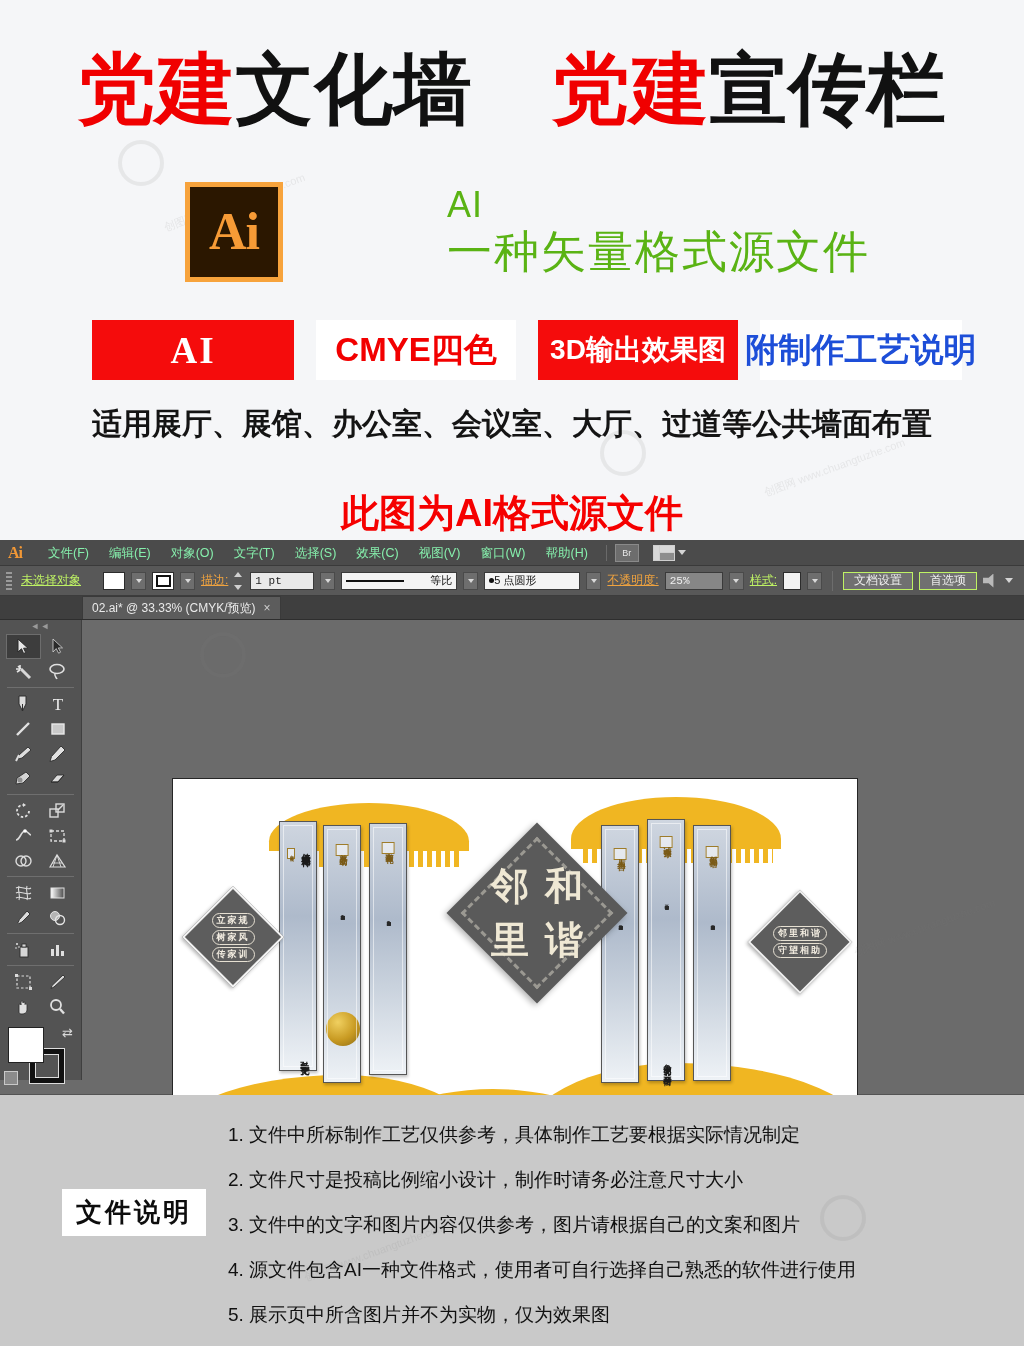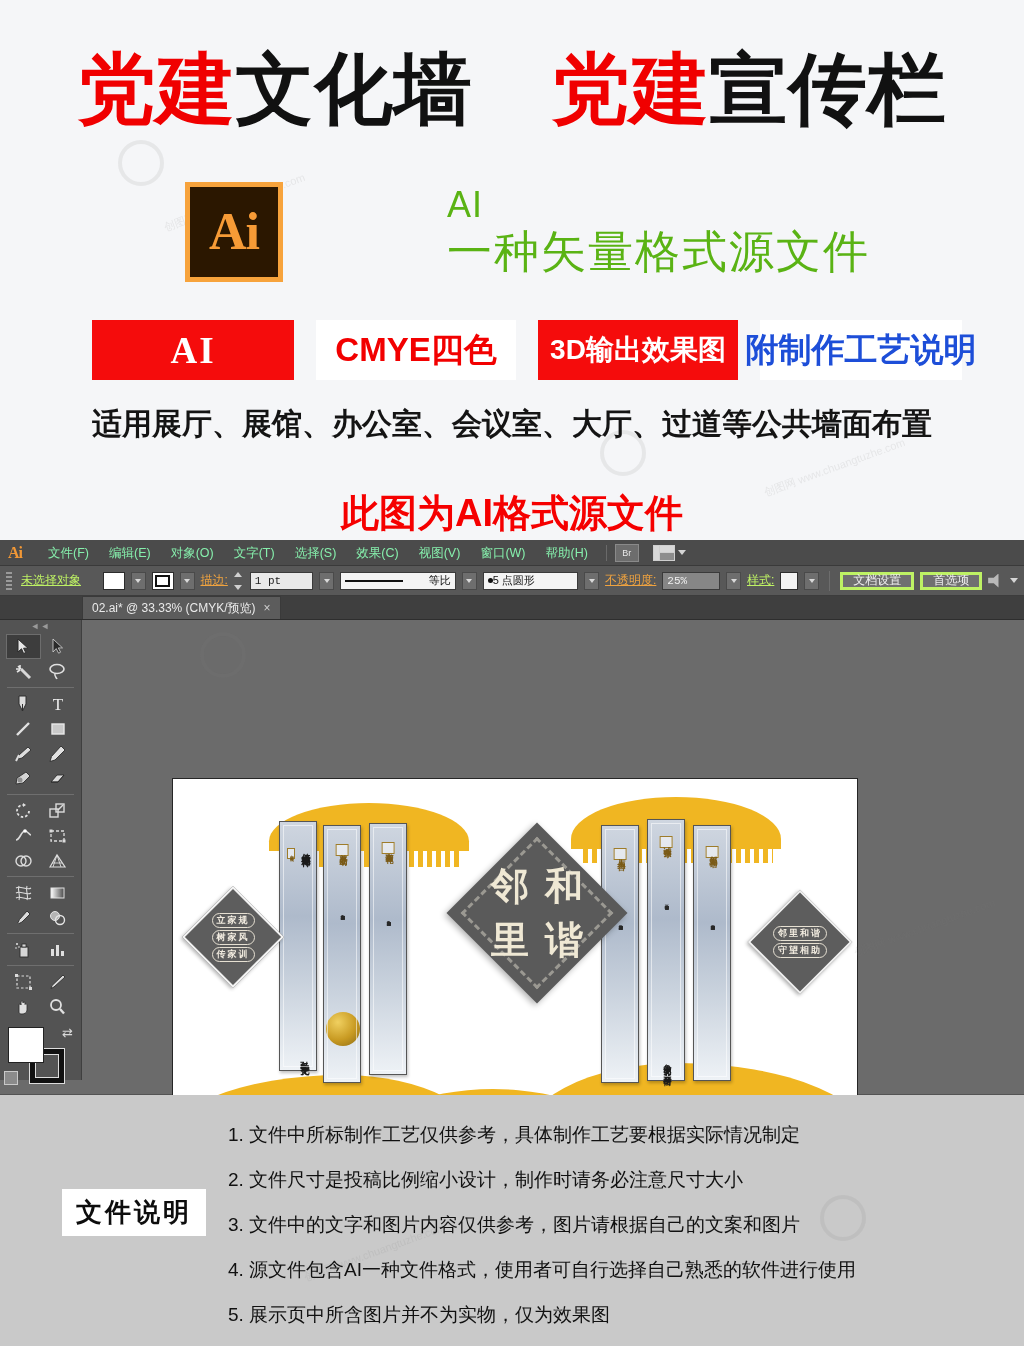--- a/index.html
+++ b/index.html
@@ -189,21 +189,21 @@
     width: 116px;height:18px;background:#f4f4f4;color:#111;border:1px solid #3a3a3a;
     display:flex;align-items:center;justify-content:space-between;padding:0 4px;font-size:11px;
   }
   .profilefield .rule { width:58px;height:2px;background:#111; }
   .brushfield {
     width:96px;height:18px;background:#f4f4f4;color:#111;border:1px solid #3a3a3a;
     display:flex;align-items:center;padding:8px 4px;font-size:11px;
   }
   .brushfield .dot{width:5px;height:5px;border-radius:50%;background:#111;}
   .cb-btn {
-    height:18px;background:#707070;border:3px solid #bef264;color:#f0f0f0;
+    height:18px;background:#707070;border:1px solid #bef264;color:#f0f0f0;
     font-size:12px;display:flex;align-items:center;justify-content:center;
     padding:0 10px;white-space:nowrap;
   }
   .vsep { width:1px;height:20px;background:#6d6d6d;margin:0 4px; }
   .speaker { width:16px;height:14px;background:#b9b9b9;
     clip-path: polygon(0 30%,35% 30%,65% 0,65% 100%,35% 70%,0 70%); }
   .style-sw { width:18px;height:18px;background:#f2f2f2;border:1px solid #2c2c2c;}
 
   .tabbar {
     height: 24px; background:#3f3f3f; display:flex;align-items:flex-end;

